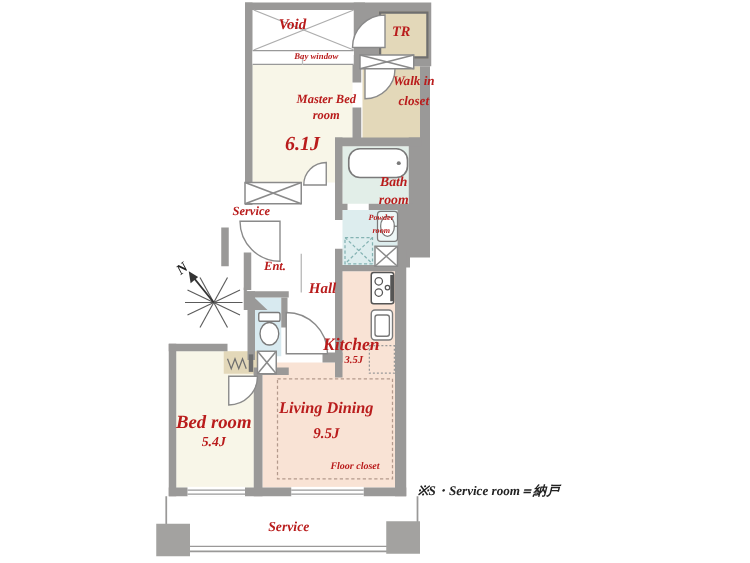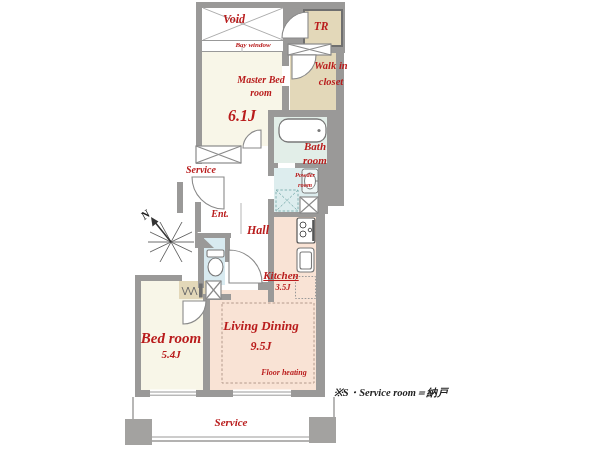--- a/index.html
+++ b/index.html
@@ -198,26 +198,26 @@
 
   <div class="lbl wrap" style="left:313px;top:58px;width:40px;font-size:10.5px;line-height:1.55;">Walk in closet</div>
 
   <div class="lbl wrap" style="left:297px;top:139px;width:36px;font-size:11px;">Bath room</div>
   <div class="lbl wrap" style="left:287px;top:170px;width:32px;font-size:6.5px;line-height:1.5;">Powder room</div>
 
   <div class="lbl" style="left:201px;top:163px;font-size:10px;">Service</div>
   <div class="lbl" style="left:220px;top:207px;font-size:10px;">Ent.</div>
   <div class="lbl" style="left:258px;top:195px;font-size:12px;margin-top:28px;">Hall</div>
 
-  <div class="lbl" style="left:281px;top:268px;font-size:11px;text-decoration:underline;">Kitchen</div>
+  <div class="lbl" style="left:281px;top:268px;font-size:14px;">Kitchen</div>
   <div class="lbl" style="left:283px;top:282px;font-size:8.5px;">3.5J</div>
 
   <div class="lbl" style="left:261px;top:318px;font-size:13px;text-align:right;">Living Dining</div>
   <div class="lbl" style="left:261px;top:339px;font-size:12px;">9.5J</div>
-  <div class="lbl" style="left:284px;top:368px;font-size:8px;">Floor heating</div>
+  <div class="lbl" style="left:284px;top:368px;font-size:8px;">Floor closet</div>
 
   <div class="lbl" style="left:171px;top:329px;font-size:15px;">Bed room</div>
   <div class="lbl" style="left:171px;top:347px;font-size:11px;">5.4J</div>
 
   <div class="lbl" style="left:231px;top:415px;font-size:11px;">Service</div>
 
   <div class="note" style="left:334px;top:385px;">※S・Service room＝納戸</div>
 
 </div>
 

